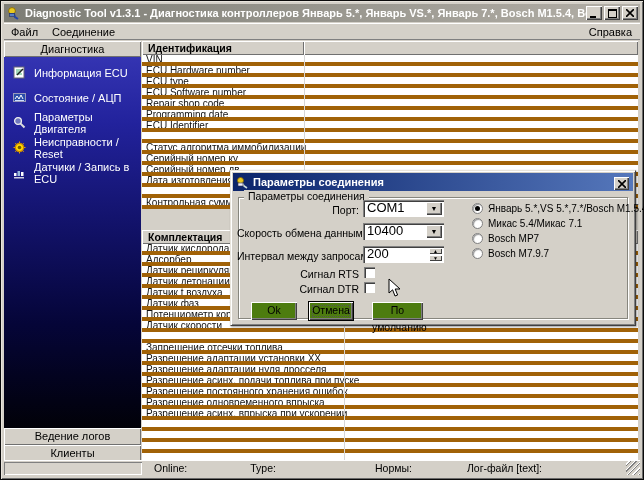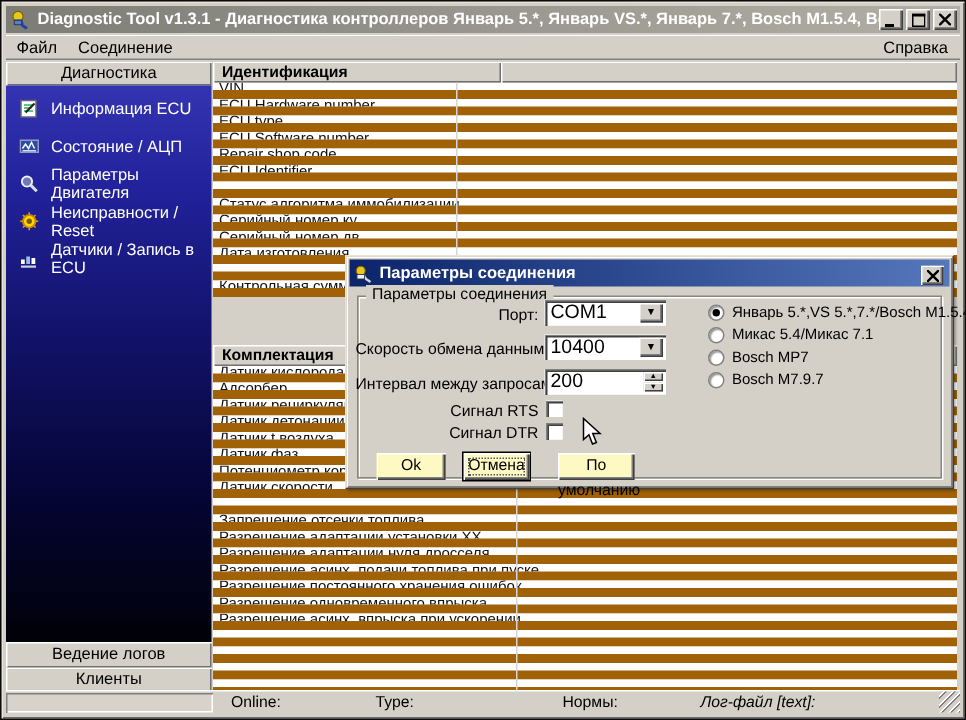--- a/index.html
+++ b/index.html
@@ -35,21 +35,21 @@
   .sb-btn2{position:absolute;left:0;bottom:0;right:0;height:17px;line-height:17px;}
   
   .main{position:absolute;left:141px;top:40px;width:497px;height:421px;background:#d4d0c8;overflow:hidden;}
   .list{position:absolute;left:0;right:1px;}
   .list.ident{top:0;}
   .list.equip{top:189px;}
   .lheader{display:flex;height:14px;}
   .hcell{background:#d4d0c8;box-shadow:inset 1px 1px 0 #fff,inset -1px -1px 0 #707070;
     font-size:10.5px;font-weight:bold;line-height:14px;padding-left:6px;white-space:nowrap;overflow:hidden;}
   .hcell.rest{flex:1;}
-  .row{height:11px;background:#fff;border-bottom:6px solid #a16207;font-size:10px;line-height:10px;
+  .row{height:11px;background:#fff;border-bottom:4px solid #a16207;font-size:10px;line-height:10px;
     padding-left:4px;white-space:nowrap;overflow:hidden;color:#111;}
   .vdiv{position:absolute;width:1px;background:#d6d6d6;top:14px;}
   
   .statusbar{position:absolute;left:3px;right:3px;bottom:3px;height:16px;background:#d4d0c8;
     display:flex;align-items:center;font-size:10.5px;box-shadow:inset 0 1px 0 #fff;}
   .sunkbox{background:#d7d3cb;box-shadow:inset 1px 1px 0 #808080,inset -1px -1px 0 #fff;height:13px;}
   .sb-left{width:138px;margin-right:8px;}
   .slabel{margin:0 3px 0 4px;white-space:nowrap;}
   .sval{font-size:10px;text-align:right;line-height:13px;white-space:nowrap;overflow:hidden;margin-top:44px;}
   .grip{width:14px;height:14px;margin-left:2px;
@@ -70,21 +70,21 @@
     box-shadow:inset 1px 1px 0 #808080,inset 2px 2px 0 #404040,inset -1px -1px 0 #fff;display:flex;}
   .combo .val{flex:1;font-size:13px;line-height:16px;padding-left:4px;white-space:nowrap;overflow:hidden;}
   .combo .drop{width:16px;height:13px;margin:2px 2px 2px 0;background:#d4d0c8;text-align:center;
     box-shadow:inset 1px 1px 0 #fff,inset -1px -1px 0 #404040,inset -2px -2px 0 #808080;
     font-size:7px;line-height:13px;color:#000;}
   .spin{width:13px;margin:2px 2px 2px 0;display:flex;flex-direction:column;gap:1px;}
   .spinbtn{flex:1;background:#d4d0c8;text-align:center;font-size:5px;line-height:6px;
     box-shadow:inset 1px 1px 0 #fff,inset -1px -1px 0 #404040;}
   .checkbox{position:absolute;left:133px;width:11px;height:11px;background:#fff;
     box-shadow:inset 1px 1px 0 #808080,inset 2px 2px 0 #404040,inset -1px -1px 0 #fff;}
-  .dbtn{position:absolute;height:18px;background:#fef9c3;font-size:10.5px;text-align:center;line-height:17px;
+  .dbtn{position:absolute;height:18px;background:#4d7c0f;font-size:10.5px;text-align:center;line-height:17px;
     box-shadow:inset 1px 1px 0 #fff,inset -1px -1px 0 #404040,inset -2px -2px 0 #808080;}
   .dbtn.focused{box-shadow:0 0 0 1px #000,inset 1px 1px 0 #fff,inset -1px -1px 0 #404040,inset -2px -2px 0 #808080;
     outline:1px dotted #555;outline-offset:-4px;}
   .radios{position:absolute;left:241px;top:30px;}
   .radio-row{height:15px;display:flex;align-items:center;}
   .radio{width:11px;height:11px;border-radius:50%;background:#fff;border:1px solid #808080;
     box-shadow:inset 1px 1px 1px #999;display:flex;align-items:center;justify-content:center;margin-right:5px;}
   .radio .dot{display:none;width:5px;height:5px;border-radius:50%;background:#000;}
   .radio .dot.on{display:block;}
   .rlabel{font-size:10px;white-space:nowrap;}
@@ -172,30 +172,31 @@
         <span>Датчики / Запись в ECU</span>
       </div>
     </div>
     <div class="panelbtn sb-btn1">Ведение логов</div>
     <div class="panelbtn sb-btn2">Клиенты</div>
   </div>
 
   <div class="main">
     <div class="list ident">
       <div class="lheader">
-        <div class="hcell" style="width:192px;">Идентификация</div>
+        <div class="hcell" style="width:162px;">Идентификация</div>
         <div class="hcell rest"></div>
       </div>
       <div>
 
       <div class="row">VIN</div>
           <div class="row">ECU Hardware number</div>
           <div class="row">ECU type</div>
           <div class="row">ECU Software number</div>
           <div class="row">Repair shop code</div>
+          <div class="row">Programming date</div>
           <div class="row">ECU Identifier</div>
           <div class="row"></div>
           <div class="row">Статус алгоритма иммобилизации</div>
           <div class="row">Серийный номер ку</div>
           <div class="row">Серийный номер дв</div>
           <div class="row">Дата изготовления</div>
           <div class="row"></div>
           <div class="row">Контрольная сумма</div>
         </div>
       <div class="vdiv" style="left:162px;height:165px;"></div>
@@ -237,21 +238,21 @@
   </div>
 
   <div class="statusbar">
     <div class="sunkbox sb-left"></div>
     <span class="slabel">Online:</span>
     <div class="sunkbox sval" style="width:48px;"></div>
     <span class="slabel" style="margin-left:12px;">Type:</span>
     <div class="sunkbox sval" style="width:88px;">J5/Bosch M1.5.4</div>
     <span class="slabel" style="margin-left:8px;">Нормы:</span>
     <div class="sunkbox sval" style="width:42px;"></div>
-    <span class="slabel" style="margin-left:10px;font-style:italic;">Лог-файл [text]:</span>
+    <span class="slabel" style="margin-left:10px;">Лог-файл [text]:</span>
     <div class="sunkbox sval" style="flex:1;"></div>
     <div class="grip"></div>
   </div>
 
   <div class="dialog">
     <div class="dtitle">
       <svg width="13" height="13" viewBox="0 0 13 13">
         <circle cx="4.5" cy="4.5" r="3" fill="#e8c820" stroke="#806000" stroke-width="0.8"></circle>
         <path d="M2.5 7.5 L6.5 7.5 L8 10 L11 12" stroke="#cdd" stroke-width="1.6" fill="none"></path>
         <rect x="2" y="7" width="5" height="3" fill="#eef" stroke="#334" stroke-width="0.6"></rect>

